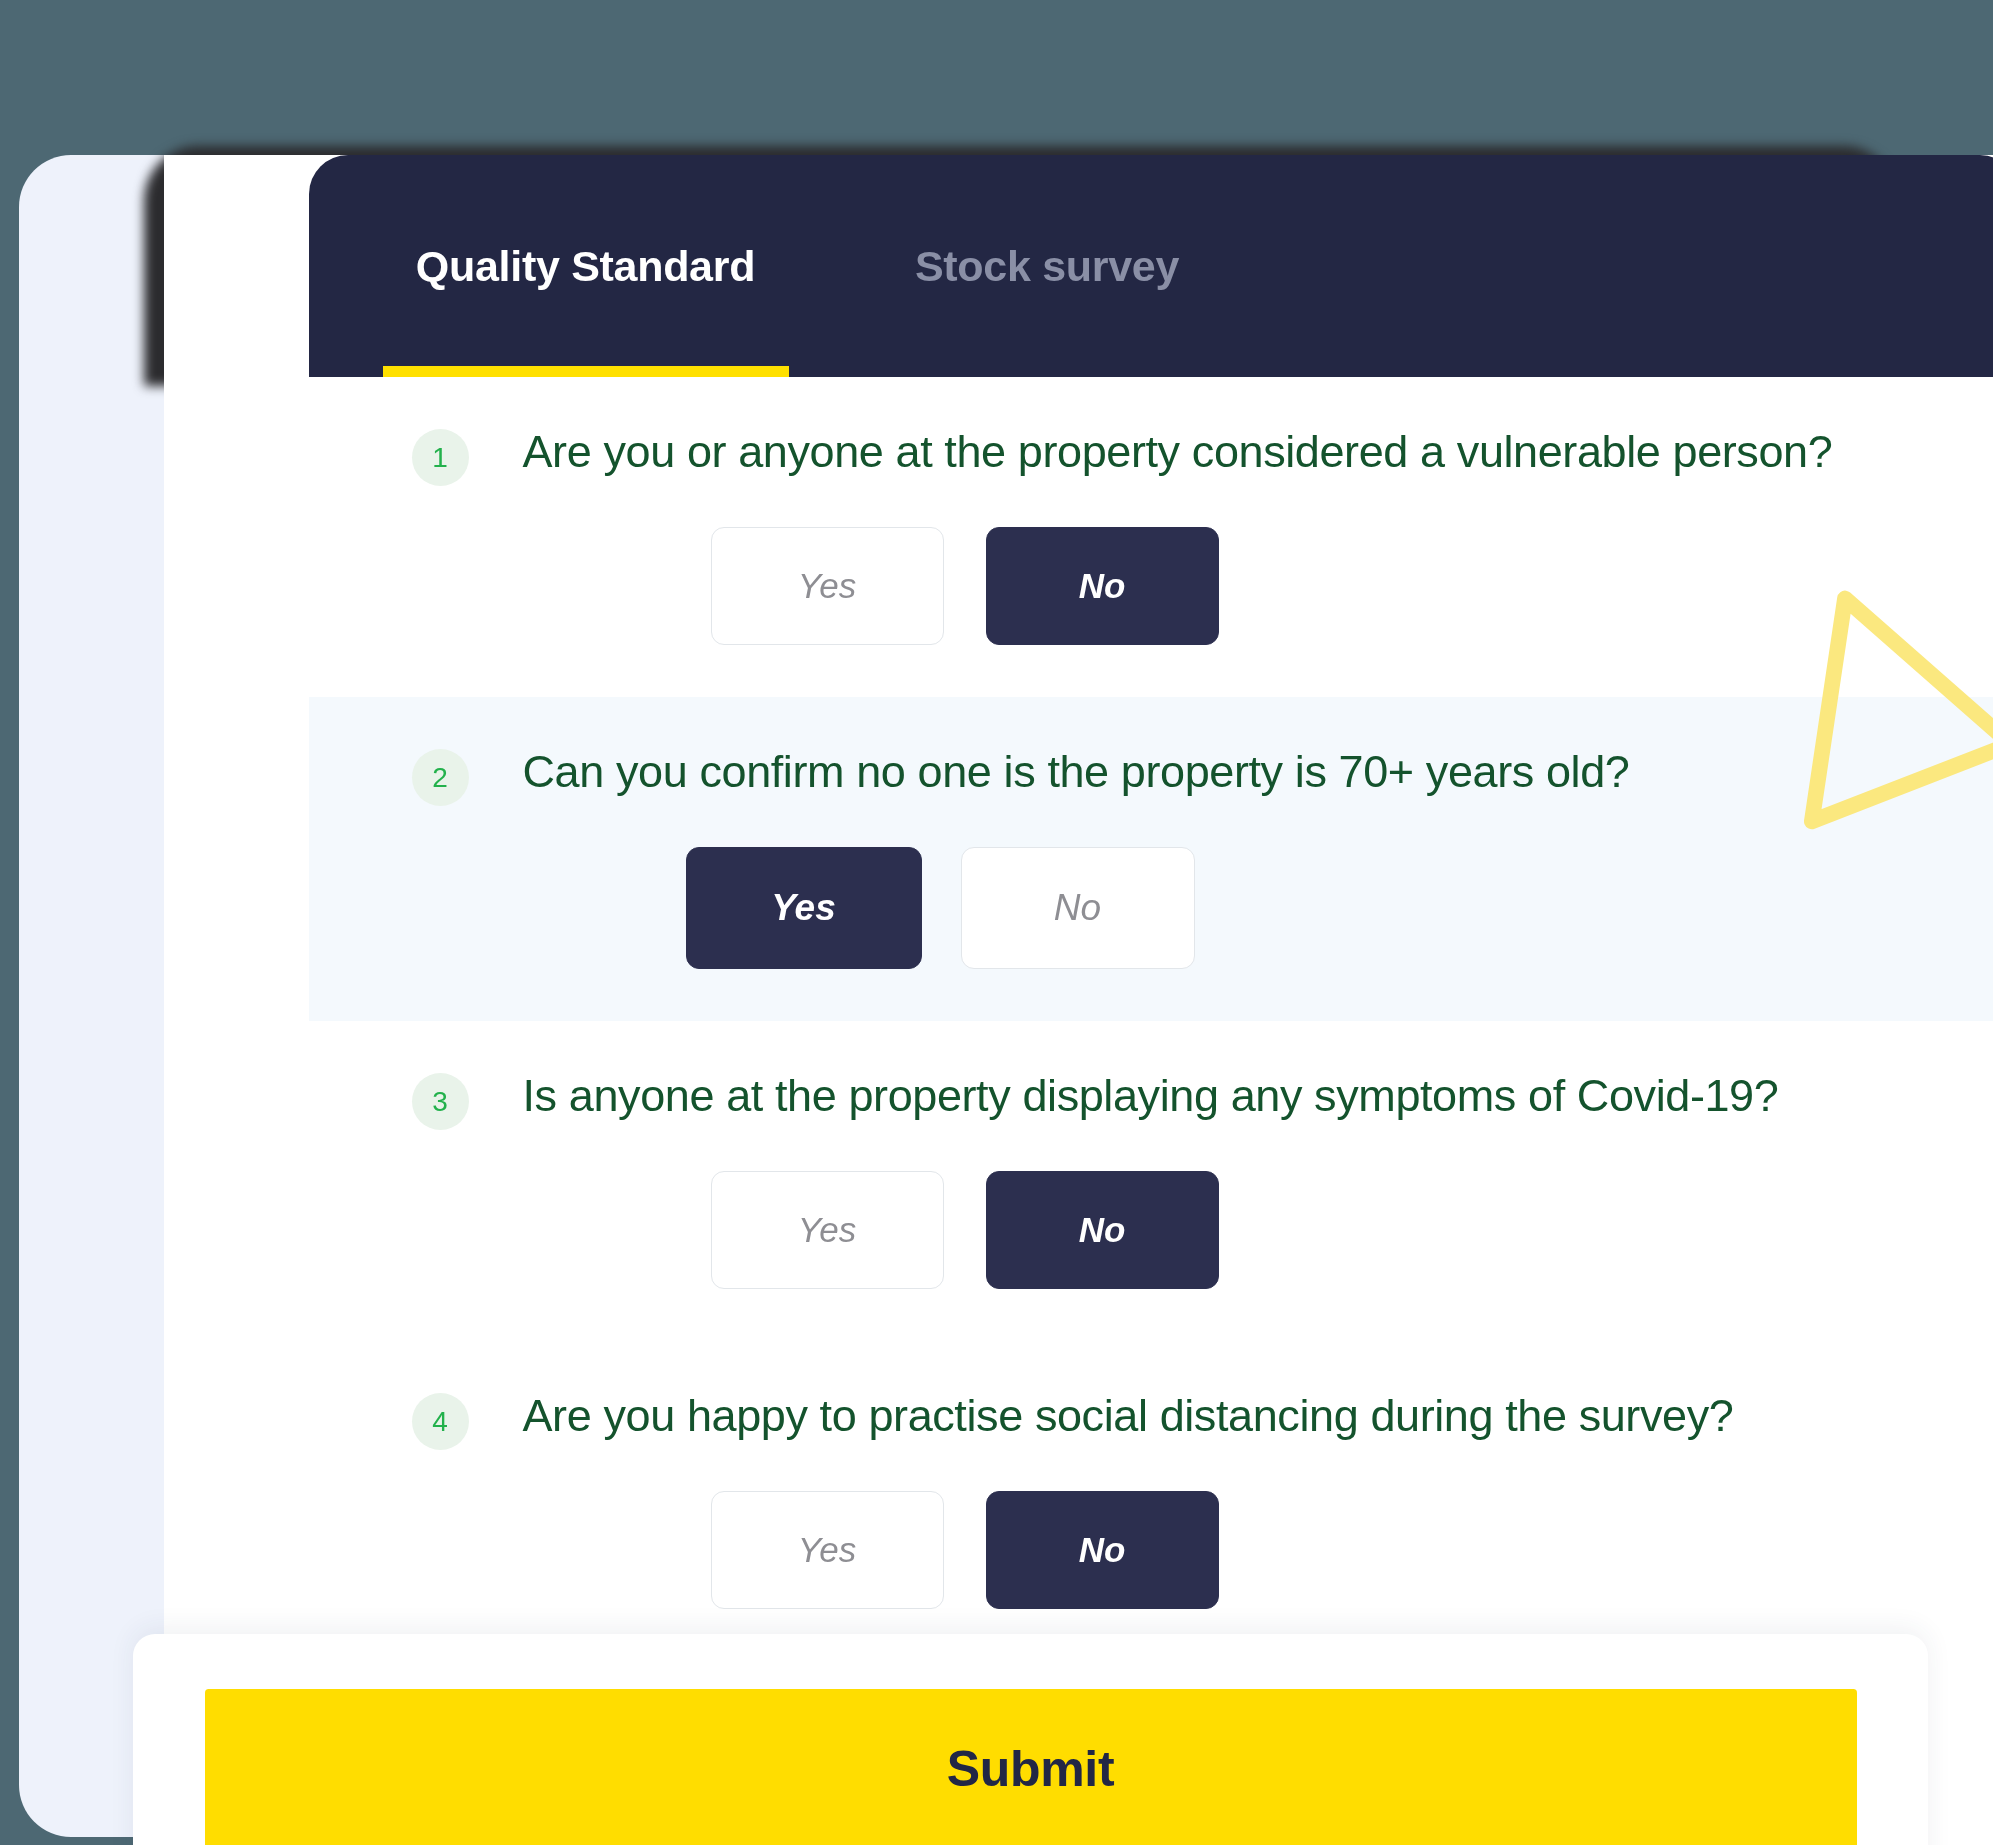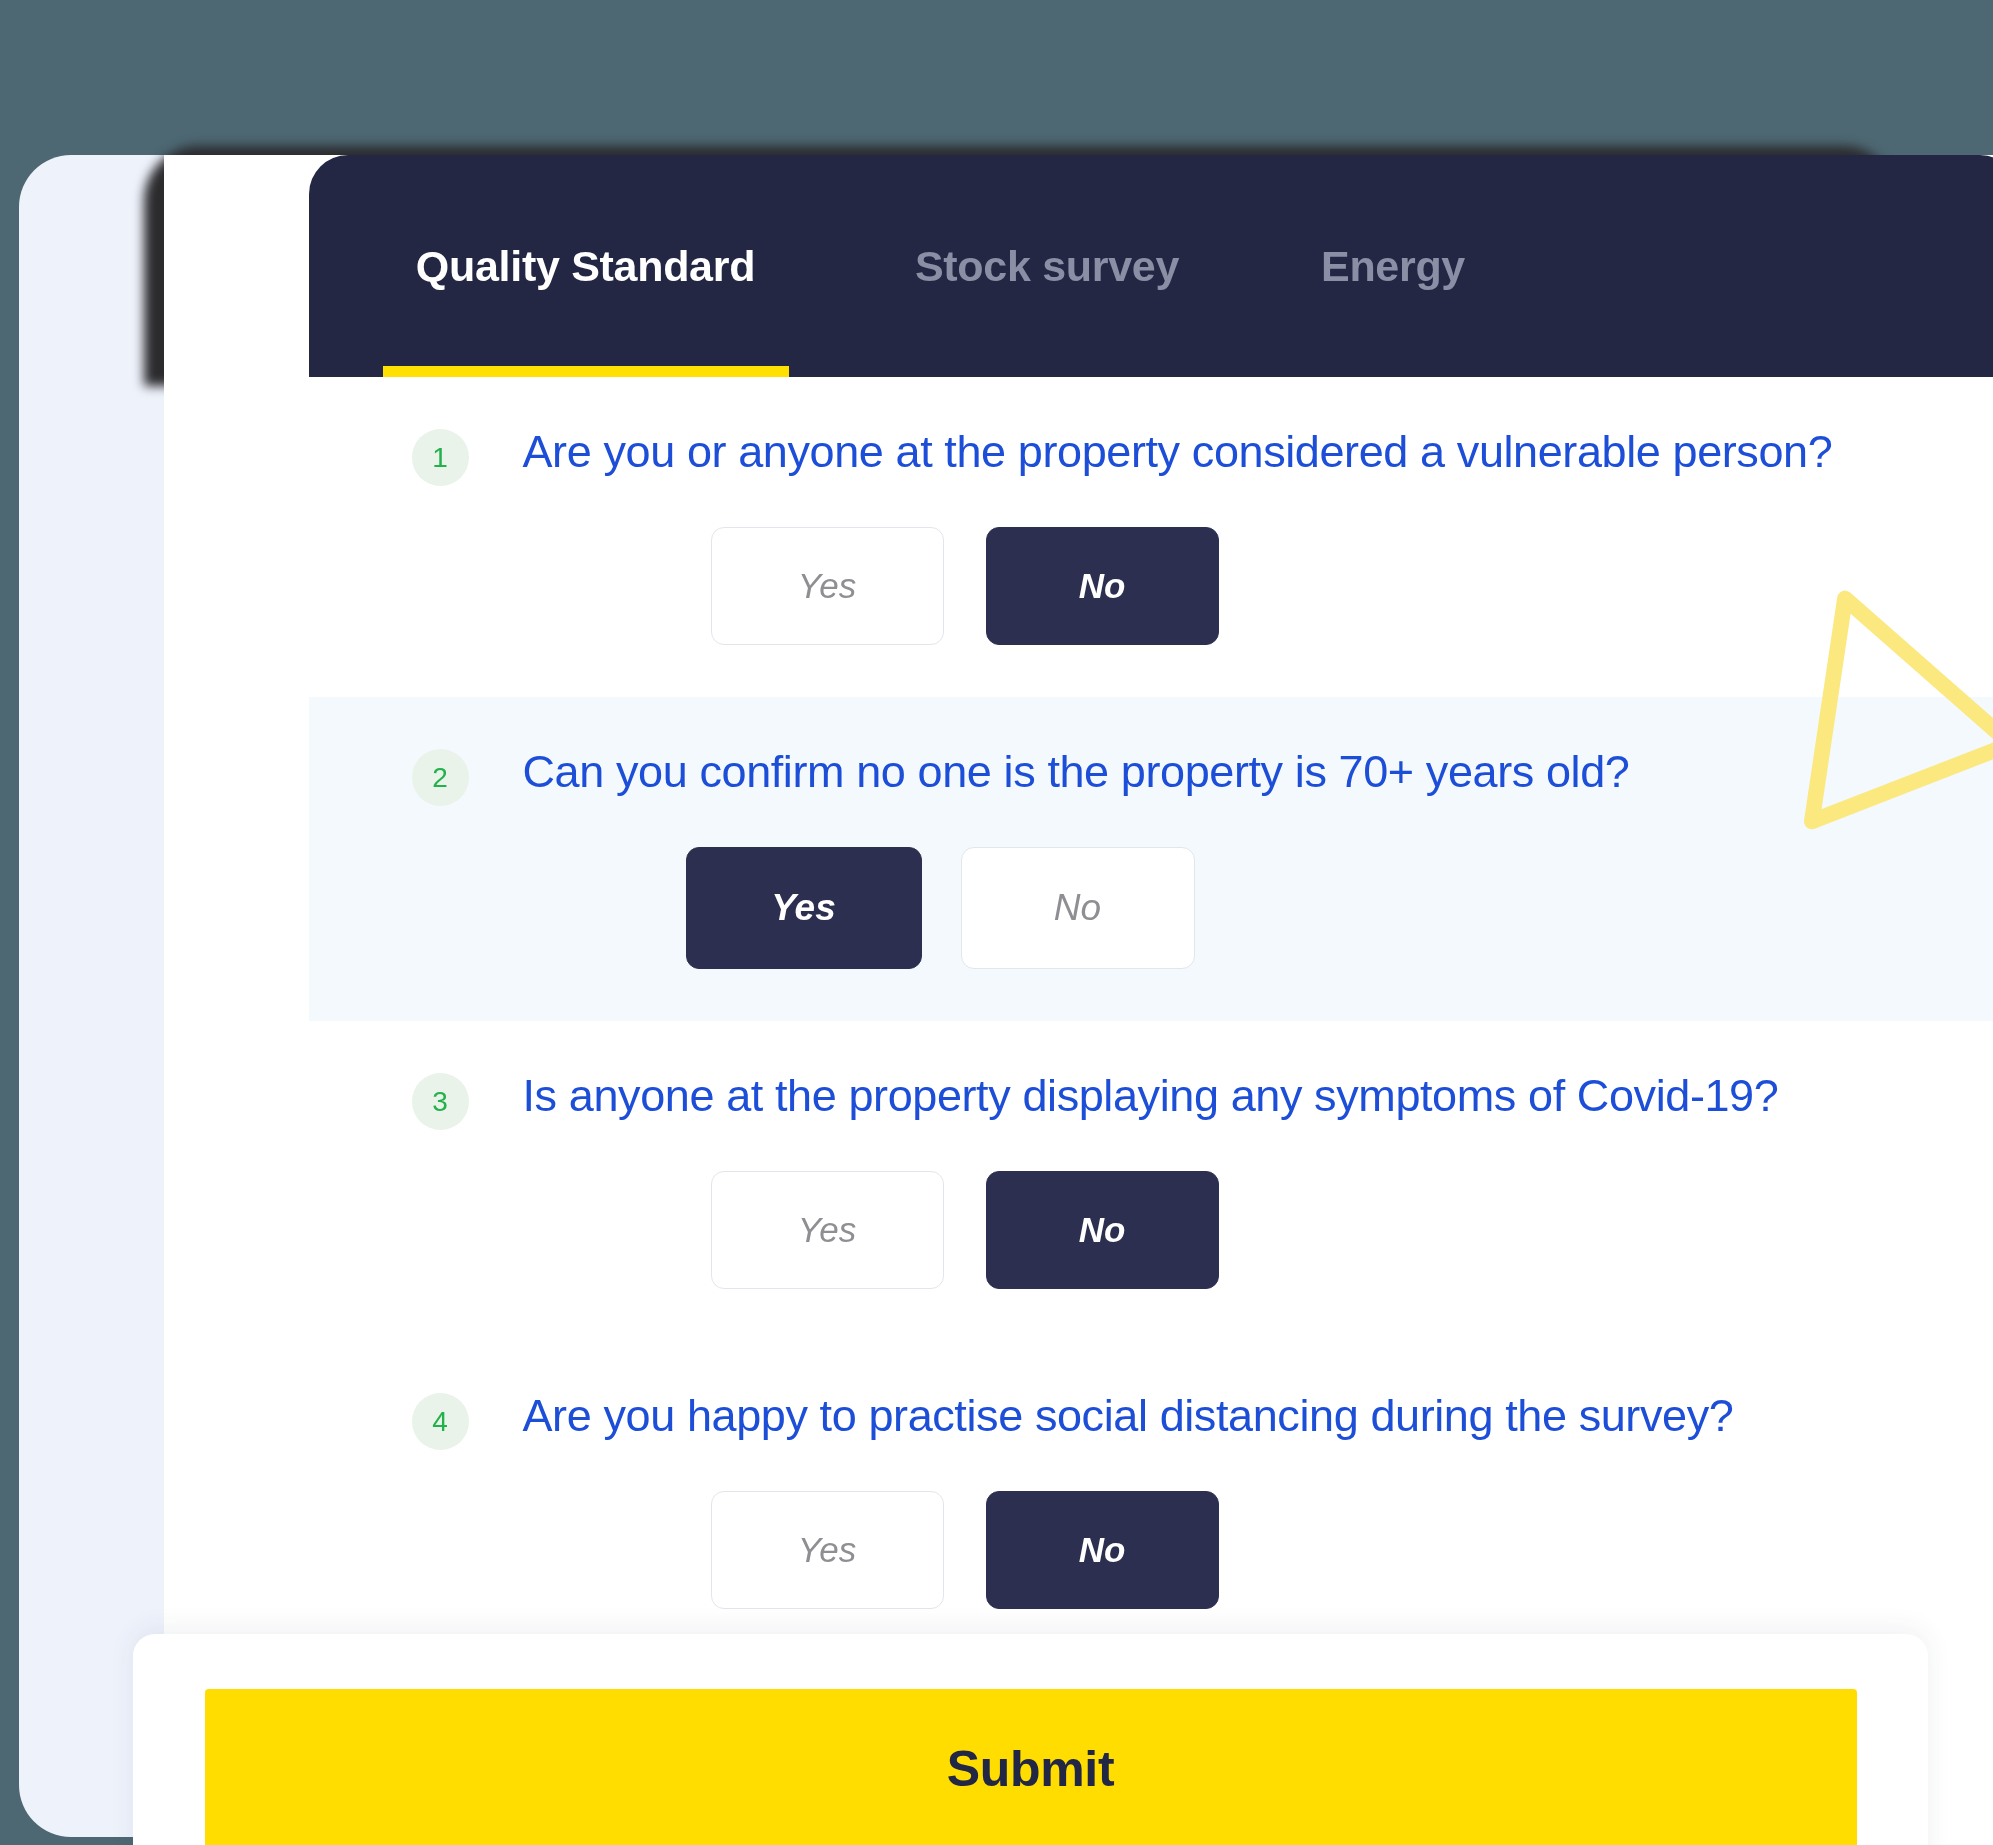--- a/index.html
+++ b/index.html
@@ -110,21 +110,21 @@
     color:#23B14C;
     font-size:28px;
     display:flex; align-items:center; justify-content:center;
     line-height:1;
   }
   .q-text{
     margin-left:54px;
     margin-top:-3.7px;
     font-size:45px;
     line-height:1.22;
-    color:#1d4ed8;
+    color:#14532d;
     letter-spacing:-0.4px;
   }
 
   .q-answers{
     display:flex;
     margin-top:41px;
     margin-left:402px;
     gap:42px;
   }
   .q-row.shaded .q-answers{ margin-left:377px; gap:39px; }
@@ -193,24 +193,20 @@
     <div id="tab-header">
       <div id="tab-strip">
         <div class="tab active" id="tab-0">
           <span>Quality Standard</span>
           <span class="underline"></span>
         </div>
         <div class="tab" id="tab-1">
           <span>Stock survey</span>
 
         </div>
-        <div class="tab" id="tab-2">
-          <span>Energy</span>
-
-        </div>
       </div>
     </div>
 
     <div id="question-list">
 
       <div class="q-row">
         <div class="q-head">
           <div class="q-badge">1</div>
           <div class="q-text">Are you or anyone at the property considered a vulnerable person?</div>
         </div>

